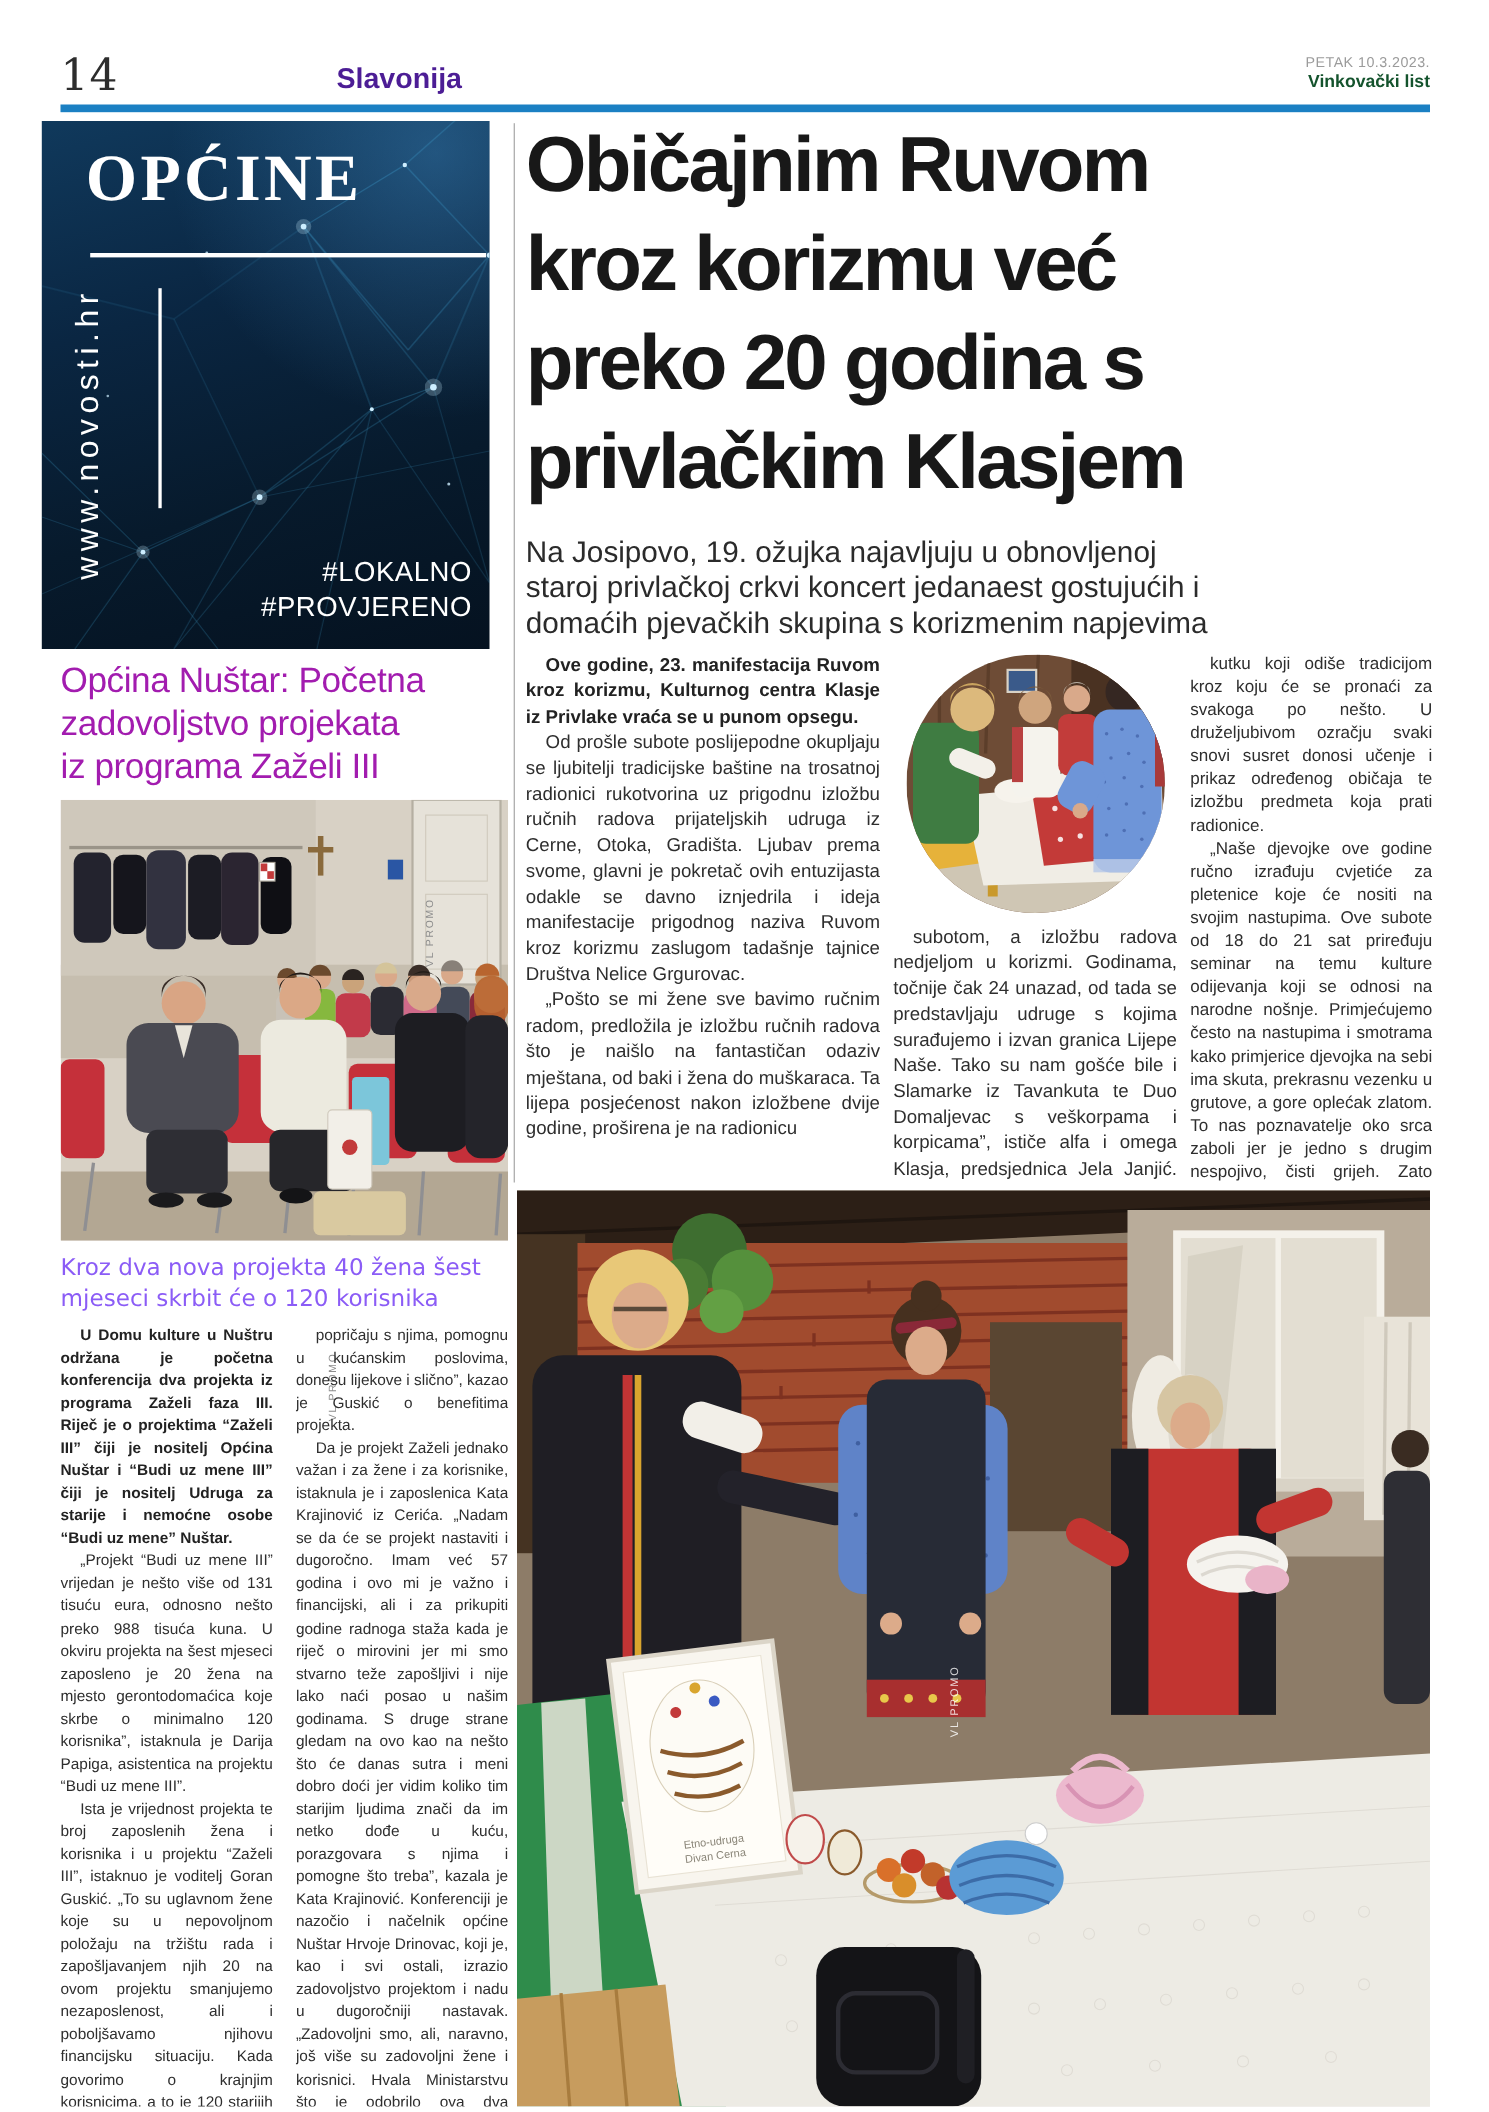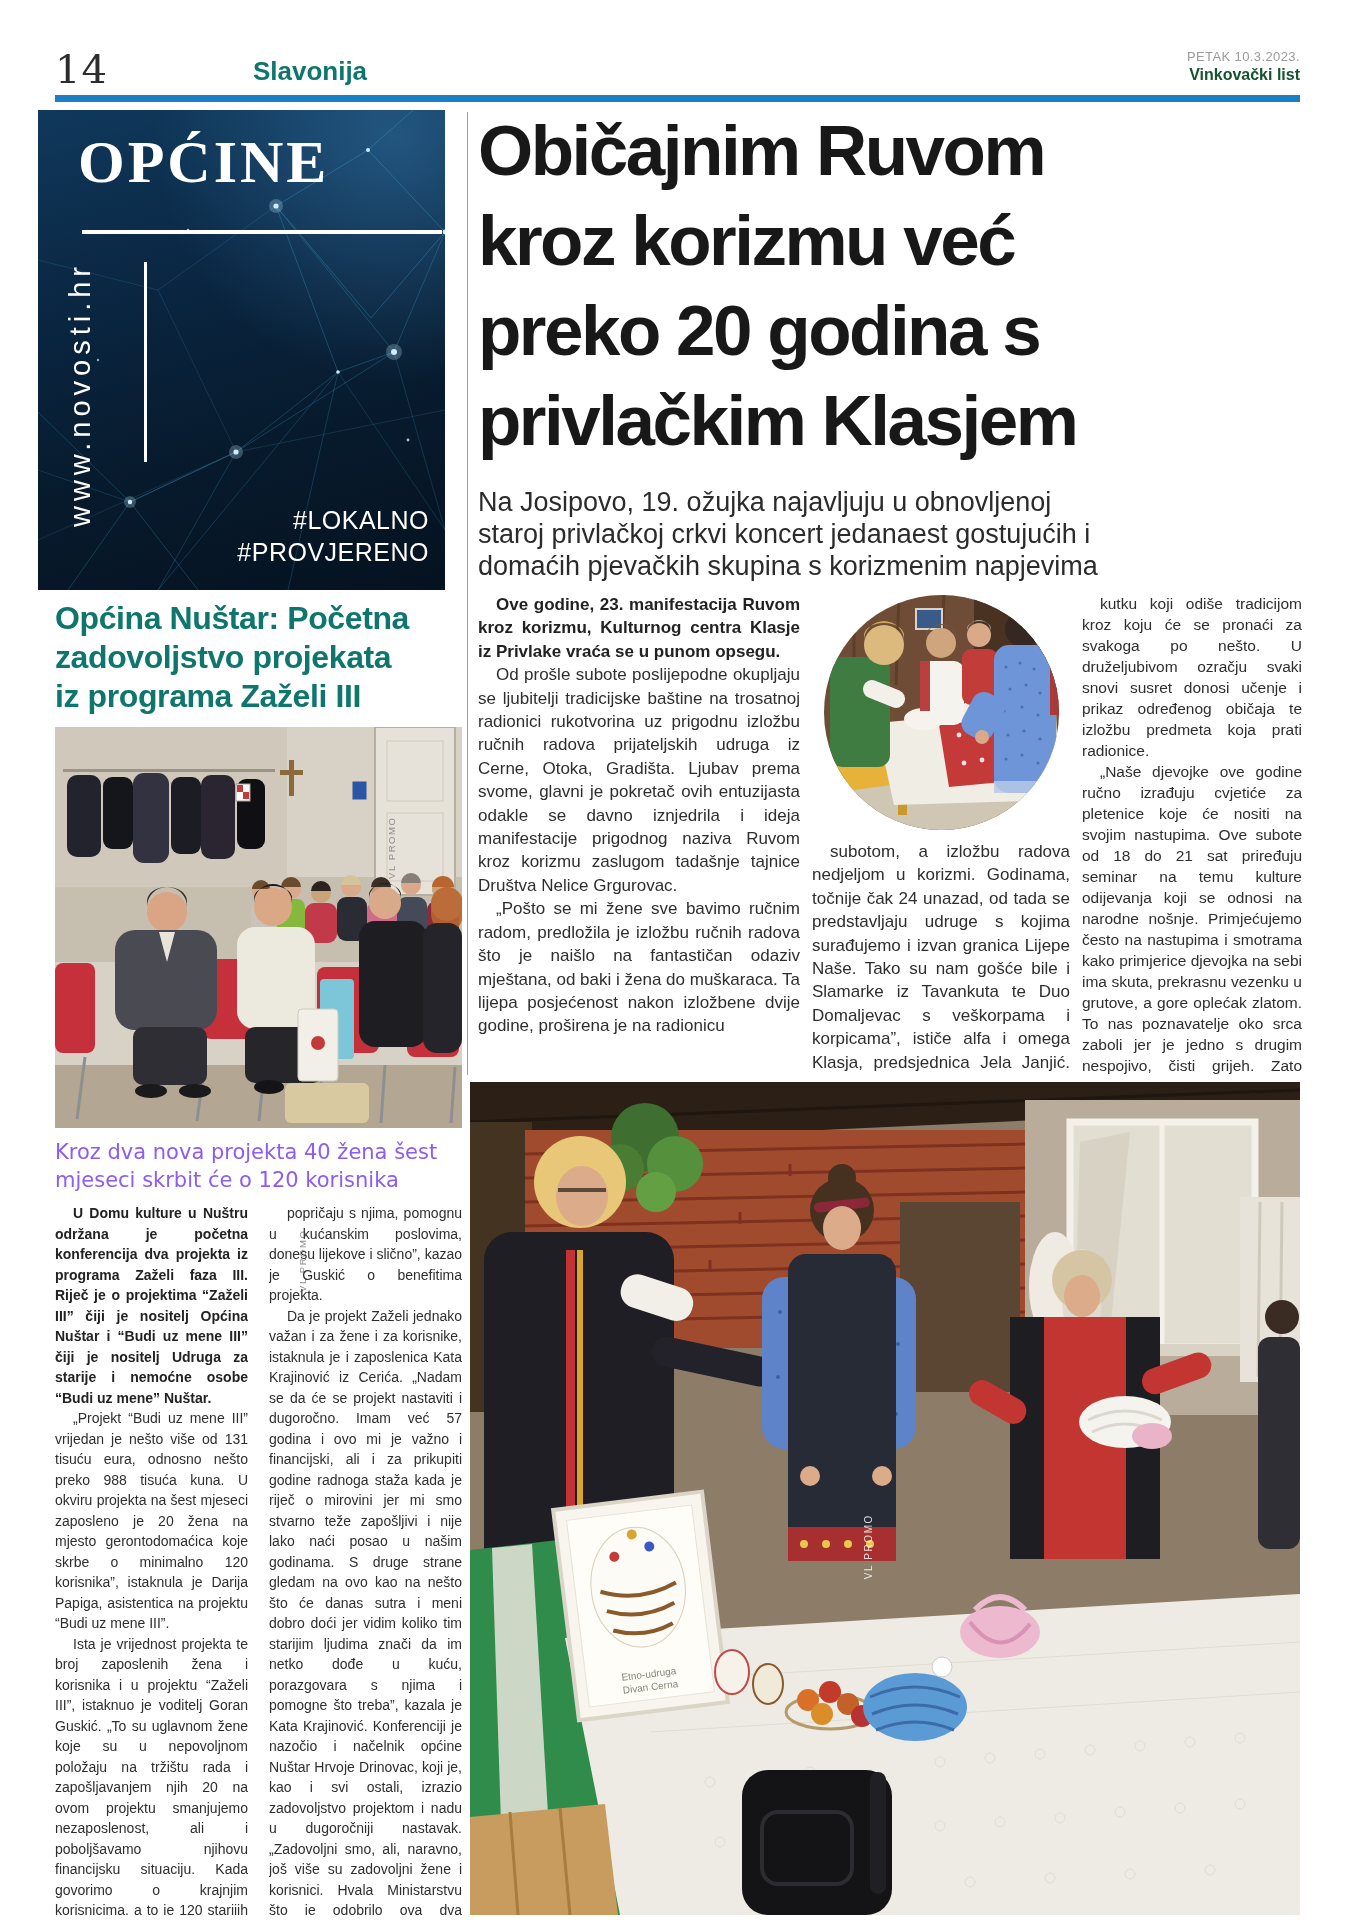--- a/index.html
+++ b/index.html
@@ -1,42 +1,42 @@
 <!DOCTYPE html>
 <html lang="hr"><head>
 <meta charset="utf-8">
 <style>
   html,body{margin:0;padding:0;background:#e8e8e8;}
   .page{position:relative;width:1354px;height:1920px;background:#ffffff;margin:0 auto;
         font-family:"Liberation Sans",sans-serif;color:#2b2b2b;overflow:hidden;}
   
   .hdr-num{position:absolute;left:55px;top:46px;font-family:"DejaVu Serif",serif;
            font-size:40px;color:#2d2d2d;letter-spacing:1px;}
-  .hdr-section{position:absolute;left:200px;top:56px;width:220px;text-align:center;
-               font-size:26px;font-weight:bold;color:#0f766e;}
+  .hdr-section{position:absolute;left:200px;top:56px;width:220px;text-align:right;
+               font-size:26px;font-weight:bold;color:#4c1d95;}
   .hdr-right{position:absolute;right:54px;top:49px;text-align:right;line-height:1.25;}
   .hdr-date{font-size:13px;color:#9b9b9b;letter-spacing:.4px;}
   .hdr-pub{font-size:16px;font-weight:bold;color:#14532d;}
   .blue-bar{position:absolute;left:55px;top:95px;width:1245px;height:7px;background:#1b80c3;}
   
   .promo-box{position:absolute;left:38px;top:110px;width:407px;height:480px;overflow:hidden;
      background:radial-gradient(circle at 88% 6%, rgba(70,150,210,.38), rgba(0,0,0,0) 42%),
                 linear-gradient(165deg,#10395c 0%,#0a2642 35%,#071a2c 68%,#051220 100%);}
   .promo-net{position:absolute;left:0;top:0;width:100%;height:100%;}
   .promo-title{position:absolute;left:40px;top:18px;font-family:"Liberation Serif",serif;
                font-weight:bold;font-size:60px;color:#fff;letter-spacing:3px;}
   .promo-underline{position:absolute;left:44px;top:120px;width:360px;height:4px;background:#fff;}
   .promo-site{position:absolute;left:26px;top:152px;writing-mode:vertical-rl;transform:rotate(180deg);
               font-size:29px;letter-spacing:5px;color:#fff;}
   .promo-vline{position:absolute;left:106px;top:152px;width:3px;height:200px;background:#fff;}
   .promo-tags{position:absolute;right:16px;bottom:22px;text-align:right;color:#fff;
               font-size:25px;line-height:32px;letter-spacing:.5px;}
   
   .left-headline{position:absolute;left:55px;top:599px;width:412px;}
-  .left-headline .hl{font-size:32px;line-height:39px;font-weight:bold;color:#0f766e;
+  .left-headline .hl{font-size:32px;line-height:39px;font-weight:normal;color:#a21caf;
                      letter-spacing:-.4px;white-space:nowrap;}
   .conf-photo{position:absolute;left:55px;top:727px;width:407px;height:401px;overflow:hidden;}
   .left-subhead{position:absolute;left:55px;top:1138px;width:412px;}
   .left-subhead .sl{font-family:"DejaVu Sans",sans-serif;font-size:21px;line-height:28px;
                     color:#8b5cf6;white-space:nowrap;}
   .left-body{position:absolute;left:55px;top:1203px;width:407px;height:712px;display:flex;gap:21px;}
   .left-body .bcol{width:193px;height:712px;overflow:hidden;}
   .bodytext p{margin:0;font-size:14px;line-height:20.5px;text-align:justify;text-indent:18px;
               color:#2e2e2e;}
   .bodytext p.lead{font-weight:bold;color:#222;}

